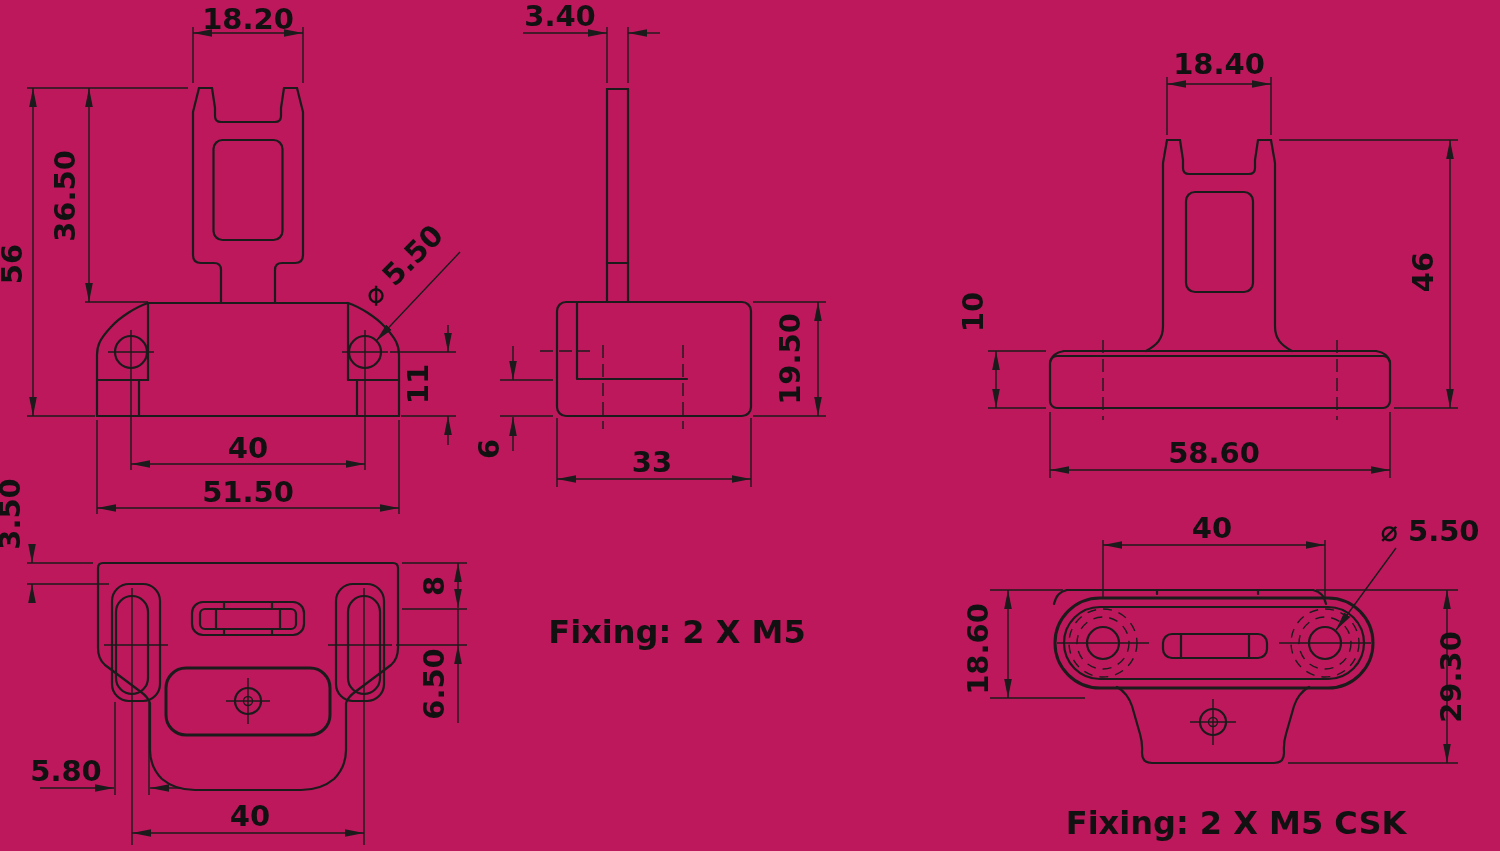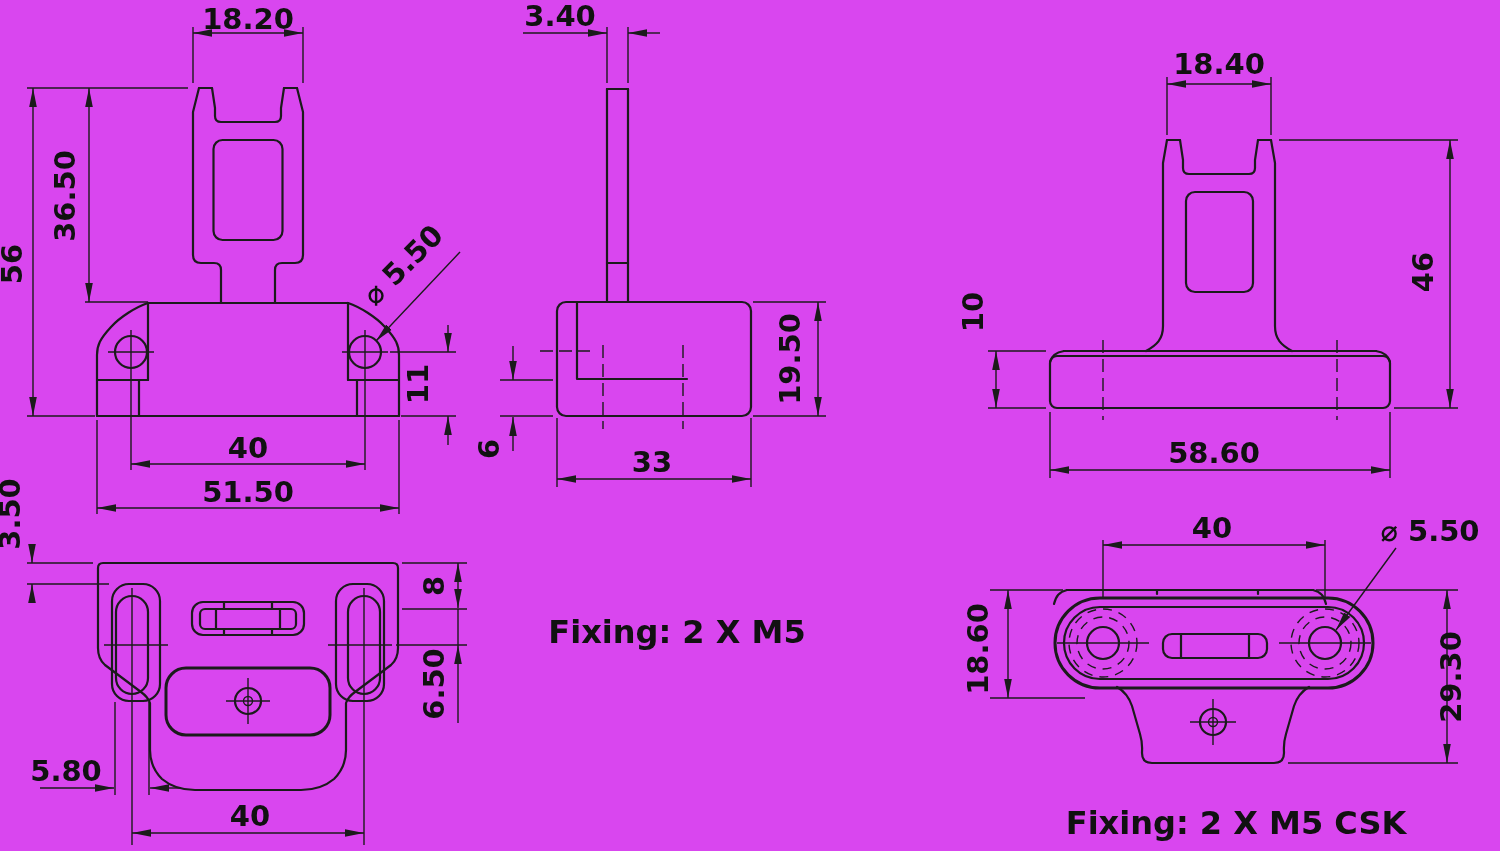--- a/index.html
+++ b/index.html
@@ -1,16 +1,16 @@
 <!DOCTYPE html>
 <html><head>
 <meta charset="utf-8">
 <style>
   html,body{margin:0;padding:0;background:#fff;}
-  .canvas{position:relative;width:1500px;height:851px;background:#d946ef;overflow:hidden;
+  .canvas{position:relative;width:1500px;height:851px;background:#be185d;overflow:hidden;
           font-family:"DejaVu Sans",sans-serif;}
   svg{display:block}
   .ol{fill:none;stroke:#1b1b1b;stroke-width:2.2;stroke-linecap:round;stroke-linejoin:round;}
   .ol2{fill:none;stroke:#1b1b1b;stroke-width:3;stroke-linecap:round;stroke-linejoin:round;}
   .thin{fill:none;stroke:#1b1b1b;stroke-width:1.4;stroke-linecap:butt;}
   .cl{fill:none;stroke:#1b1b1b;stroke-width:1.4;stroke-dasharray:13 6;}
   .hid{fill:none;stroke:#1b1b1b;stroke-width:1.4;stroke-dasharray:9 7;}
   text.dim{font-size:29px;font-weight:bold;fill:#111;}
   text.cap{font-size:32px;font-weight:bold;fill:#111;}
   .mid{text-anchor:middle;}

